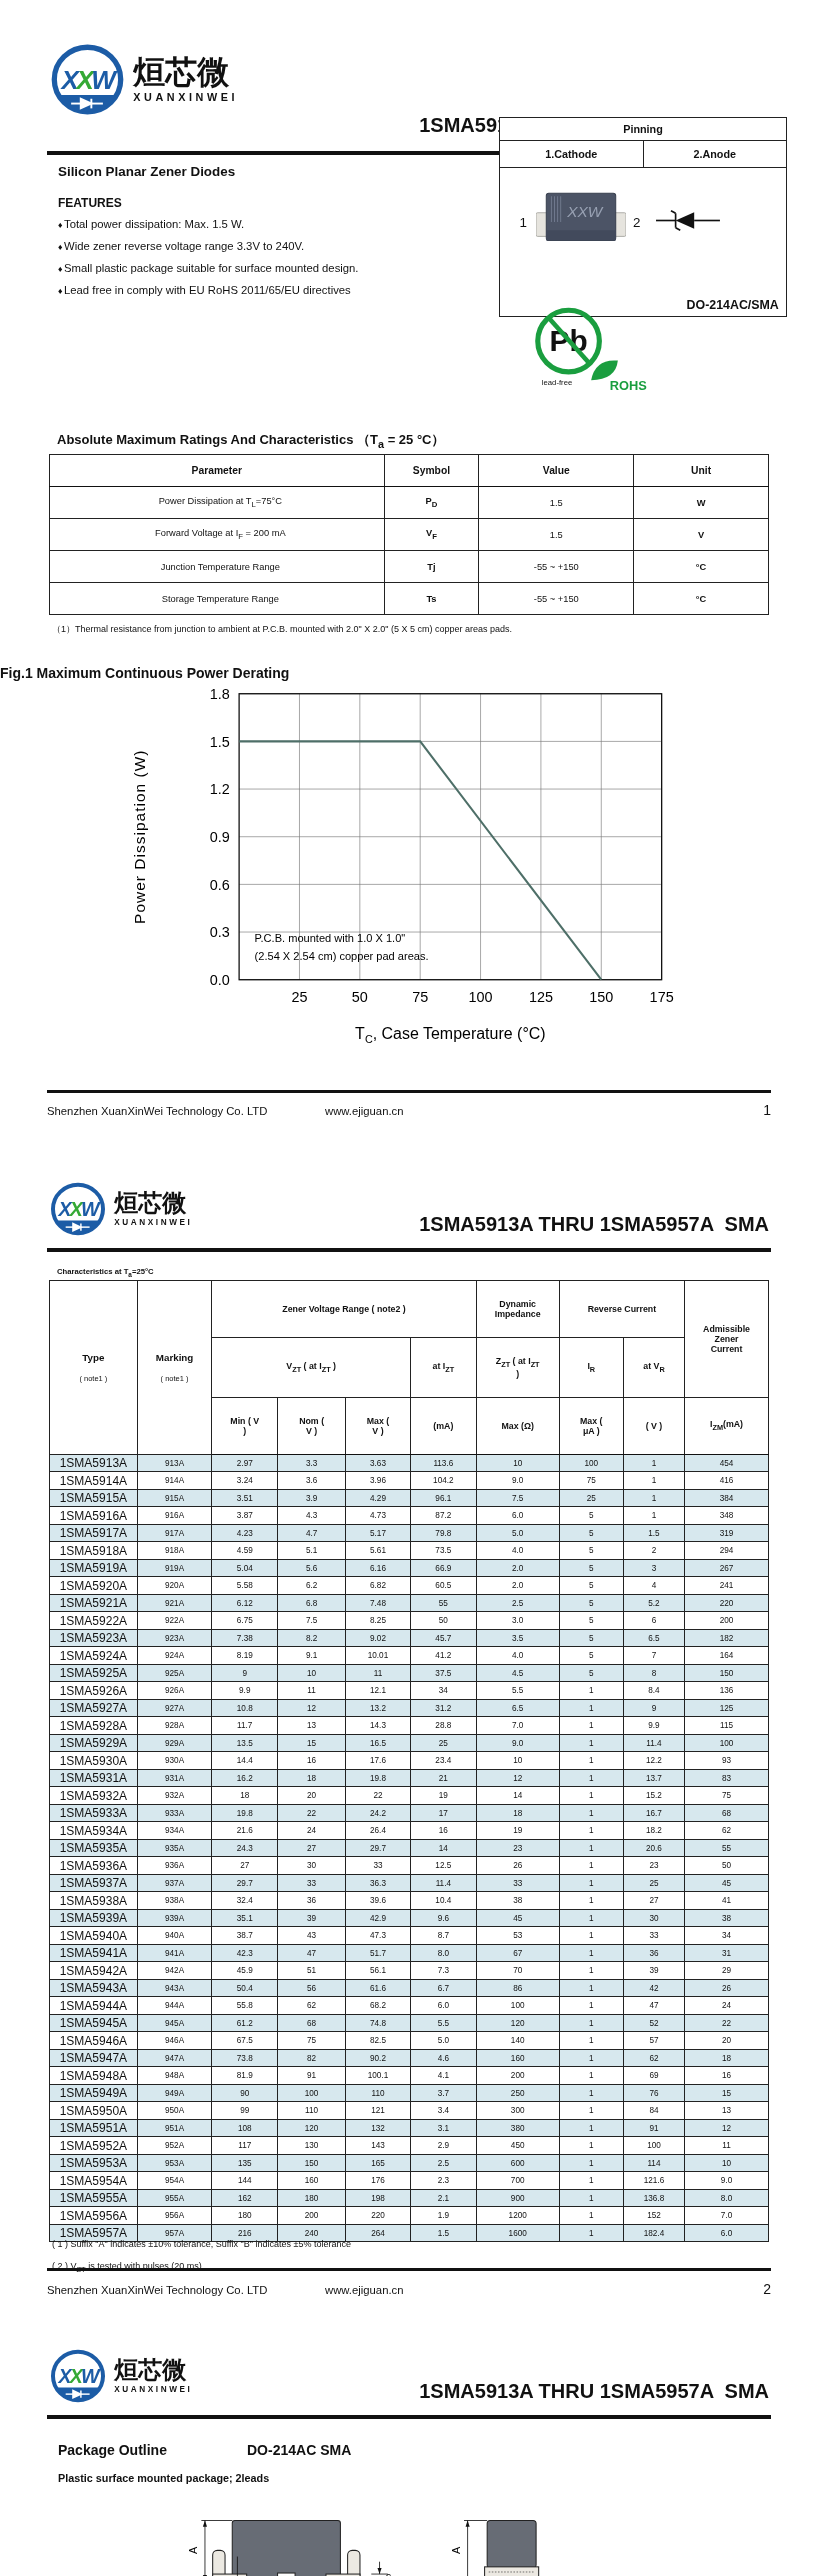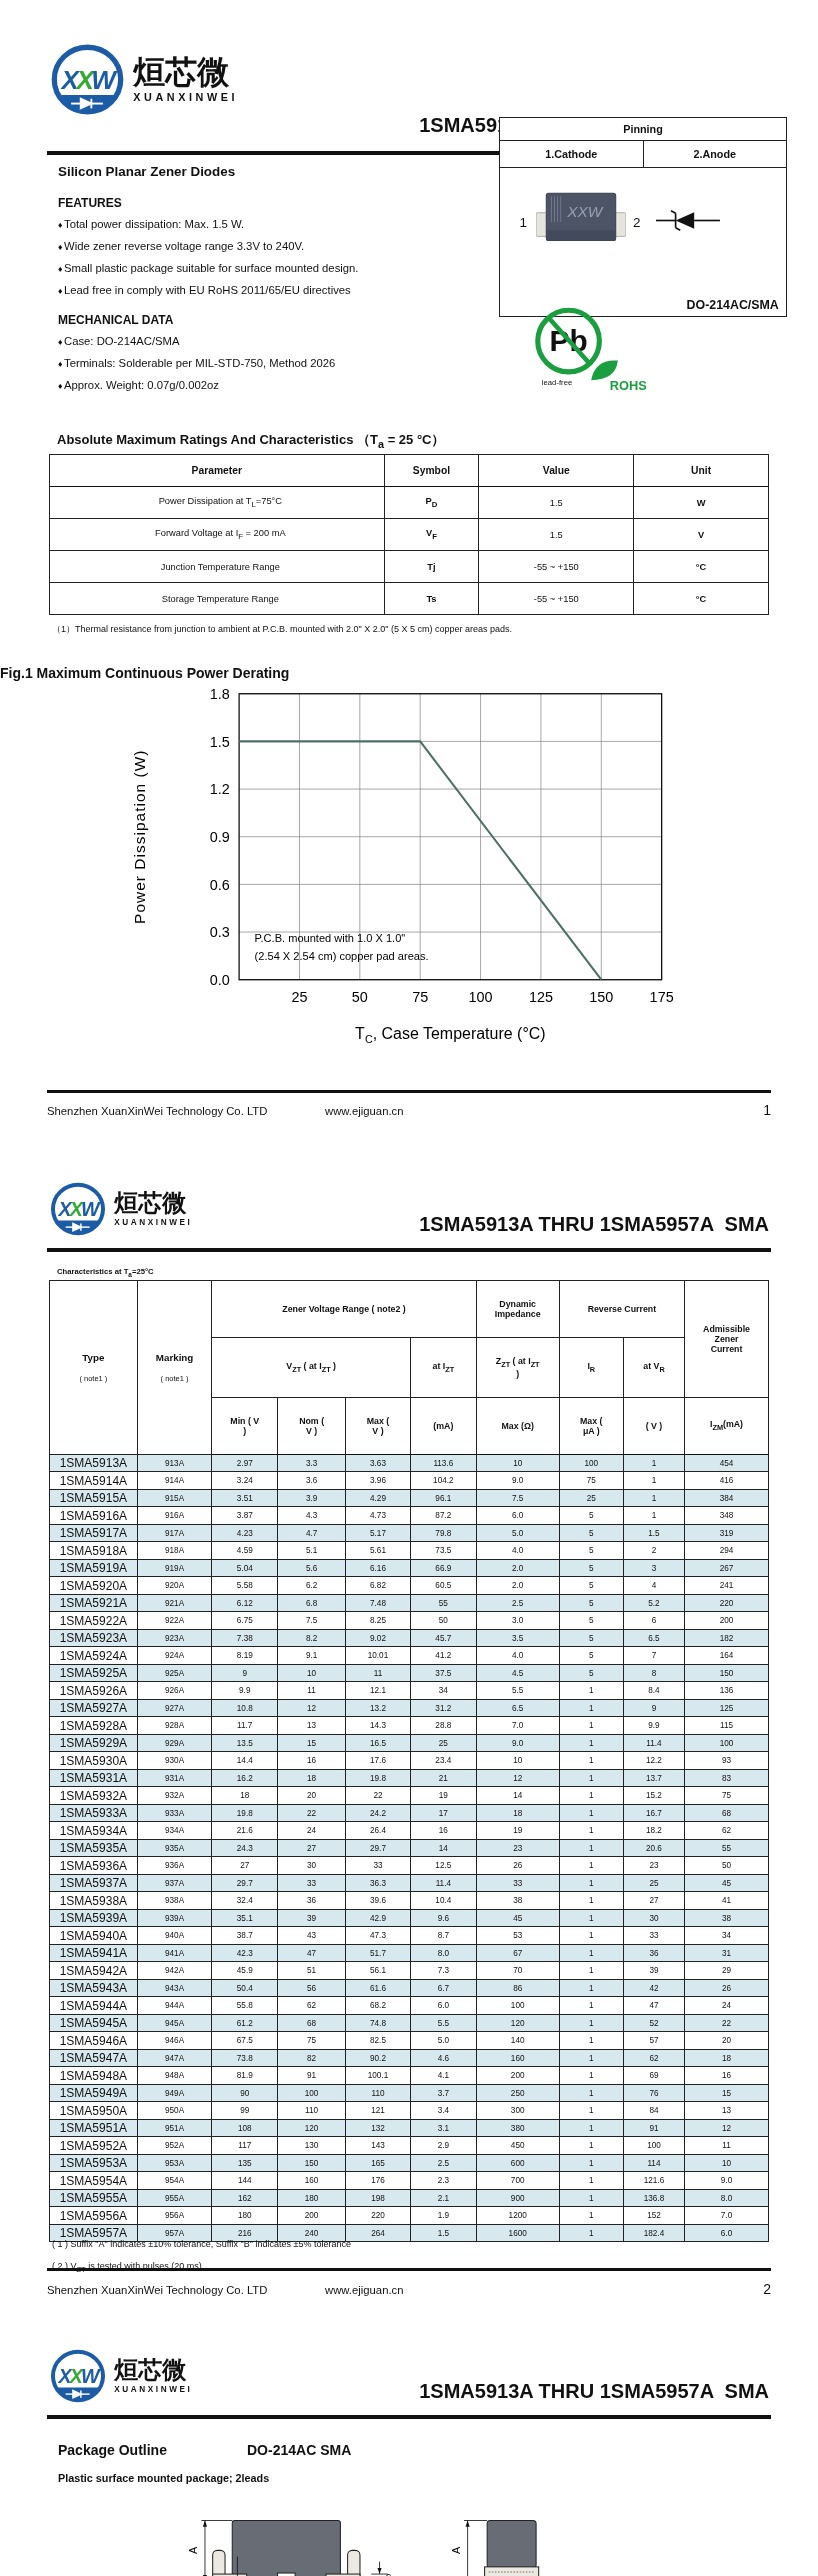--- a/index.html
+++ b/index.html
@@ -144,26 +144,20 @@
       <span class="pkg-name">DO-214AC/SMA</span>
     </div>
   </div>
 
   <div class="features">
     <div class="blk-head">FEATURES</div>
     <div class="blk-item">Total power dissipation: Max. 1.5 W.</div>
     <div class="blk-item">Wide zener reverse voltage range 3.3V to 240V.</div>
     <div class="blk-item">Small plastic package suitable for surface mounted design.</div>
     <div class="blk-item">Lead free in comply with EU RoHS 2011/65/EU directives</div>
-  </div>
-  <div class="mech">
-    <div class="blk-head">MECHANICAL DATA</div>
-    <div class="blk-item">Case: DO-214AC/SMA</div>
-    <div class="blk-item">Terminals: Solderable per MIL-STD-750, Method 2026</div>
-    <div class="blk-item">Approx. Weight: 0.07g/0.002oz</div>
   </div>
 
   <div class="pbfree">
     <svg width="124" height="95" viewBox="0 0 240 185">
       <circle cx="88" cy="82" r="60" fill="none" stroke="#1a9e3f" stroke-width="10"></circle>
       <text x="88" y="102" text-anchor="middle" font-size="58" font-weight="bold" fill="#111">Pb</text>
       <line x1="47" y1="34" x2="131" y2="128" stroke="#1a9e3f" stroke-width="9"></line>
       <path d="M132,158 q8,-42 52,-38 q-4,38 -52,38 z" fill="#1a9e3f"></path>
       <text x="168" y="178" font-size="25" font-weight="bold" fill="#1a9e3f">ROHS</text>
       <text x="36" y="168" font-size="15" fill="#111">lead-free</text>

